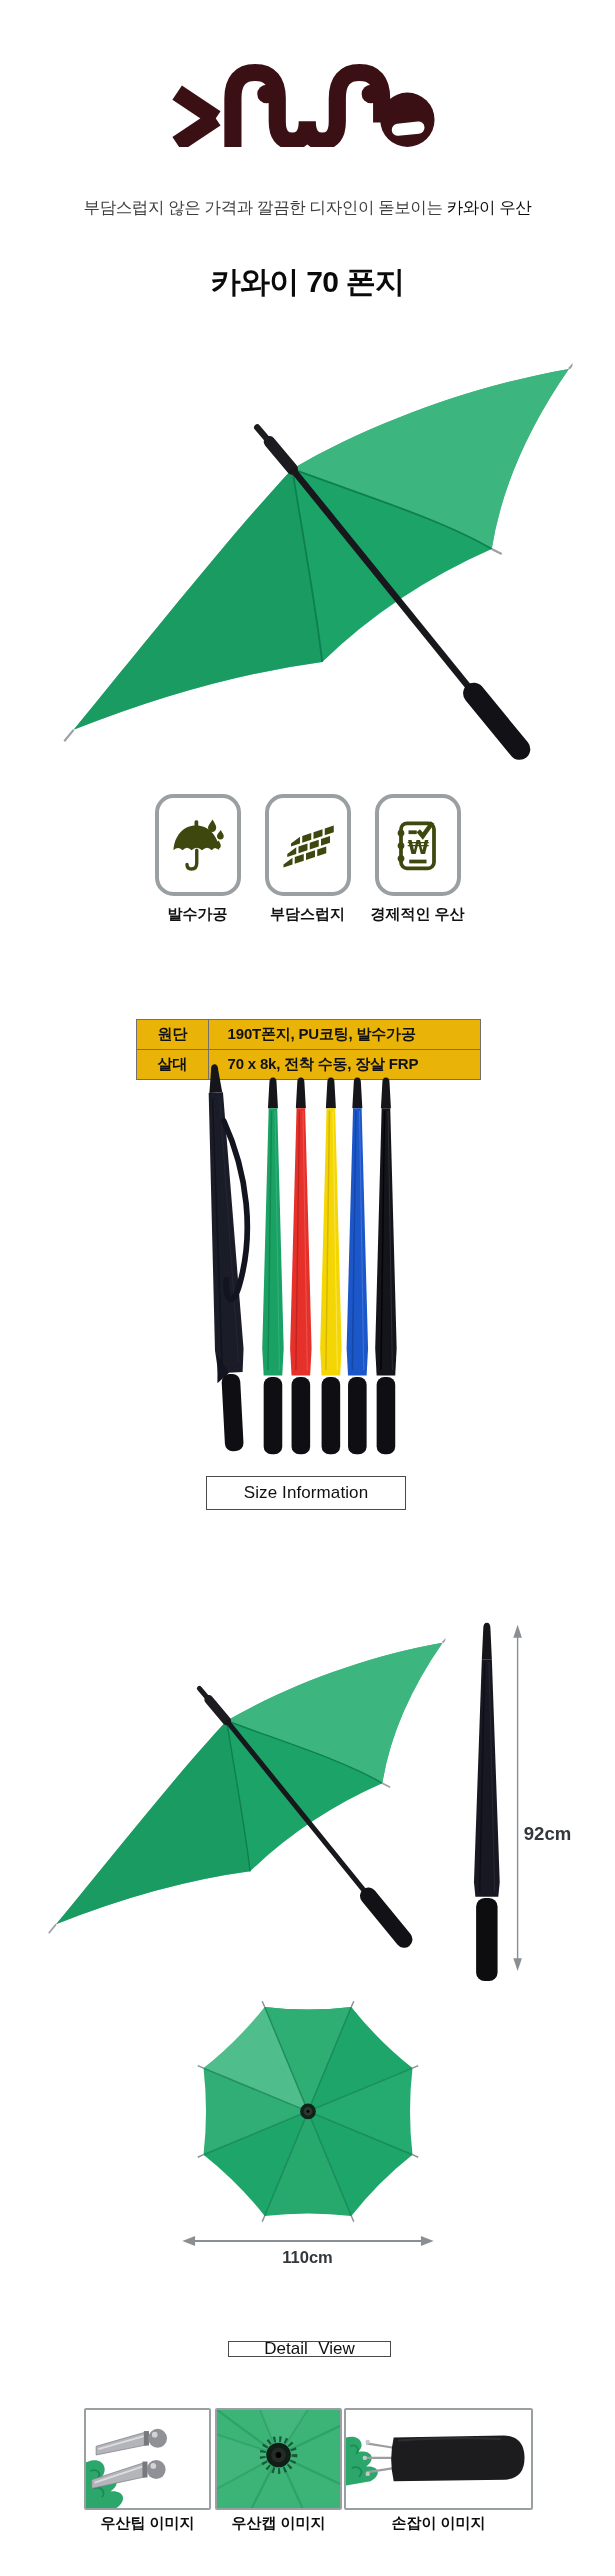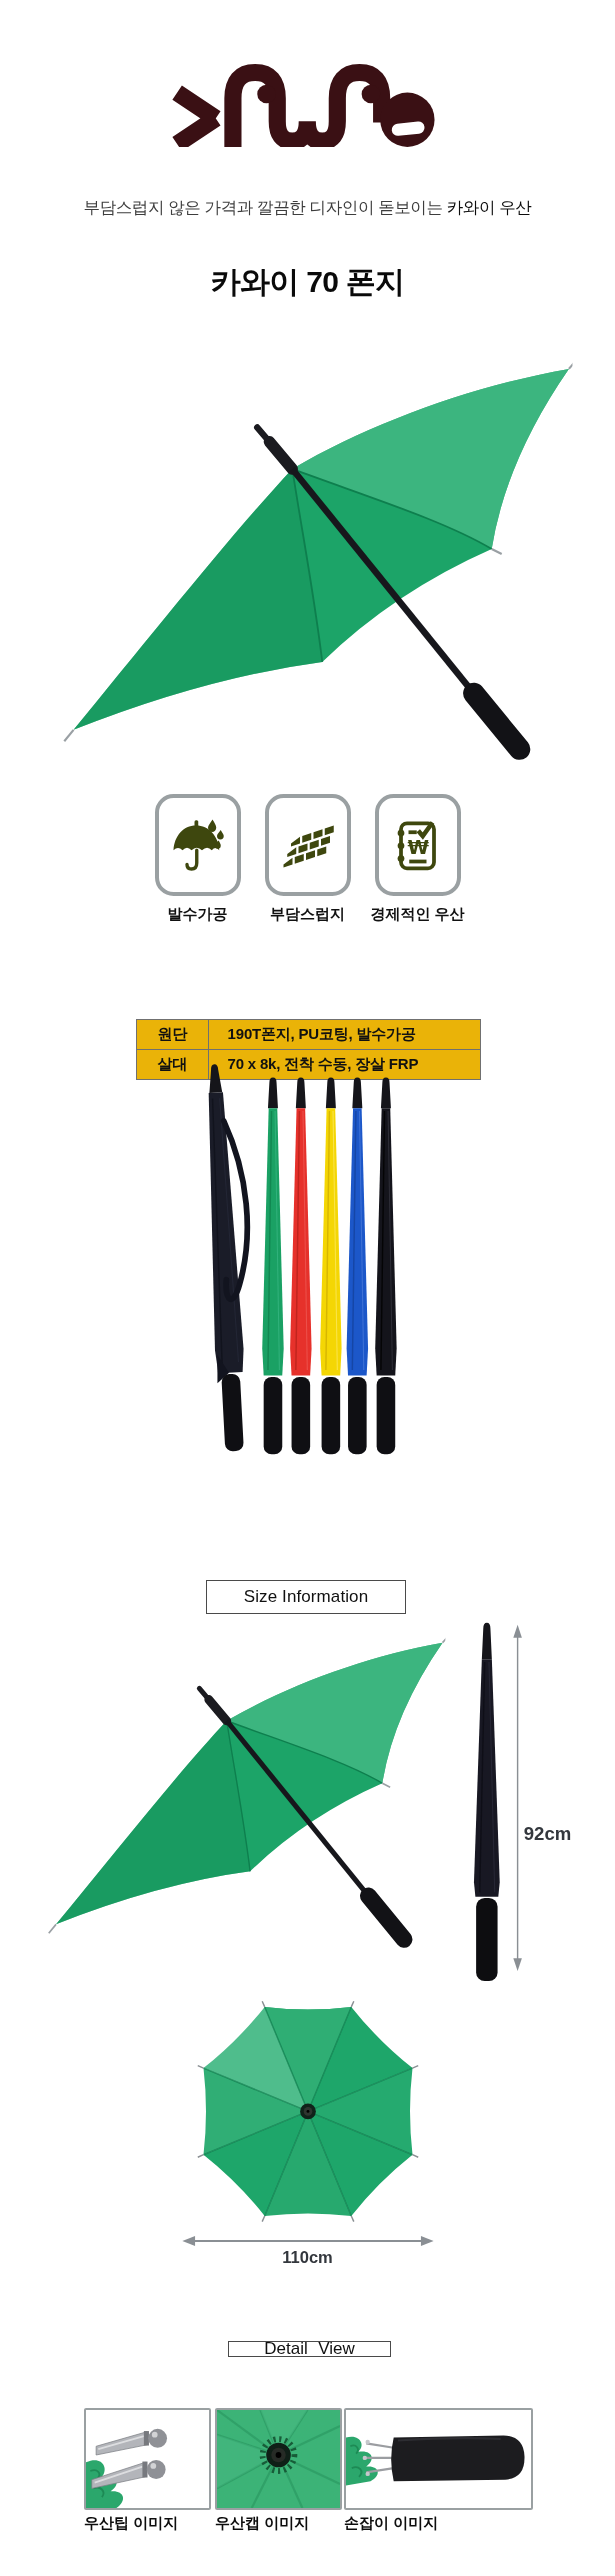--- a/index.html
+++ b/index.html
@@ -15,27 +15,27 @@
   .feature .fbox{box-sizing:border-box;width:86px;height:102px;border:4.3px solid #9aa0a2;border-radius:18.6px;background:#fff;display:flex;align-items:center;justify-content:center;}
   .feature .flabel{margin-top:9.3px;font-size:15px;font-weight:700;color:#111;white-space:nowrap;}
   
   .spec-table{top:973px;left:136px;width:343px;border:1.4px solid #707070;background:#eab308;margin-top:46px;}
   .spec-row{display:grid;grid-template-columns:72px 1fr;height:29px;}
   .spec-row + .spec-row{border-top:1.4px solid #707070;}
   .spec-label{border-right:1.4px solid #707070;display:flex;align-items:center;justify-content:center;font-size:15px;font-weight:600;}
   .spec-value{display:flex;align-items:center;padding-left:18.6px;font-size:15px;font-weight:600;letter-spacing:-0.2px;}
   
   .badge{box-sizing:border-box;border:1.4px solid #4a4a4a;background:#fff;display:flex;align-items:center;justify-content:center;font-size:17px;font-weight:500;color:#111;}
-  .badge.size{top:1580px;left:206px;width:200px;height:34px;letter-spacing:0.1px;}
+  .badge.size{top:1476px;left:206px;width:200px;height:34px;letter-spacing:0.1px;}
   .badge.detail{top:2341px;left:228px;width:163px;height:16px;word-spacing:5.7px;border-width:1.1px;}
   .dim-label{font-size:17px;color:#33373d;font-weight:700;}
   
   .thumb{box-sizing:border-box;border:2.9px solid #9aa0a2;border-radius:2.1px;background:#fff;overflow:hidden;top:2408px;height:102px;}
   .thumb svg{display:block;width:100%;height:100%;}
-  .thumb-label{top:2514px;text-align:left;font-size:15px;font-weight:700;color:#0d0d0d;white-space:nowrap;}
+  .thumb-label{top:2514px;text-align:center;font-size:15px;font-weight:700;color:#0d0d0d;white-space:nowrap;}
 </style>
 </head>
 <body>
 
 <svg width="0" height="0" style="position:absolute" aria-hidden="true">
   <defs>
     <symbol id="open-umbrella" viewBox="0 0 740 610">
       <path d="M735,60 C600,84 462,134 348,200 C262,292 148,436 42,565 Q226,492 390,470 Q491,372 627,312 Q647,187 735,60 Z" fill="#1CA468"></path>
       <path d="M348,200 C462,134 600,84 735,60 Q647,187 627,312 C560,272 450,238 348,200 Z" fill="#4ABB88" opacity="0.72"></path>
       <path d="M348,200 C262,292 148,436 42,565 Q226,492 390,470 C378,372 362,290 348,200 Z" fill="#169159" opacity="0.5"></path>

